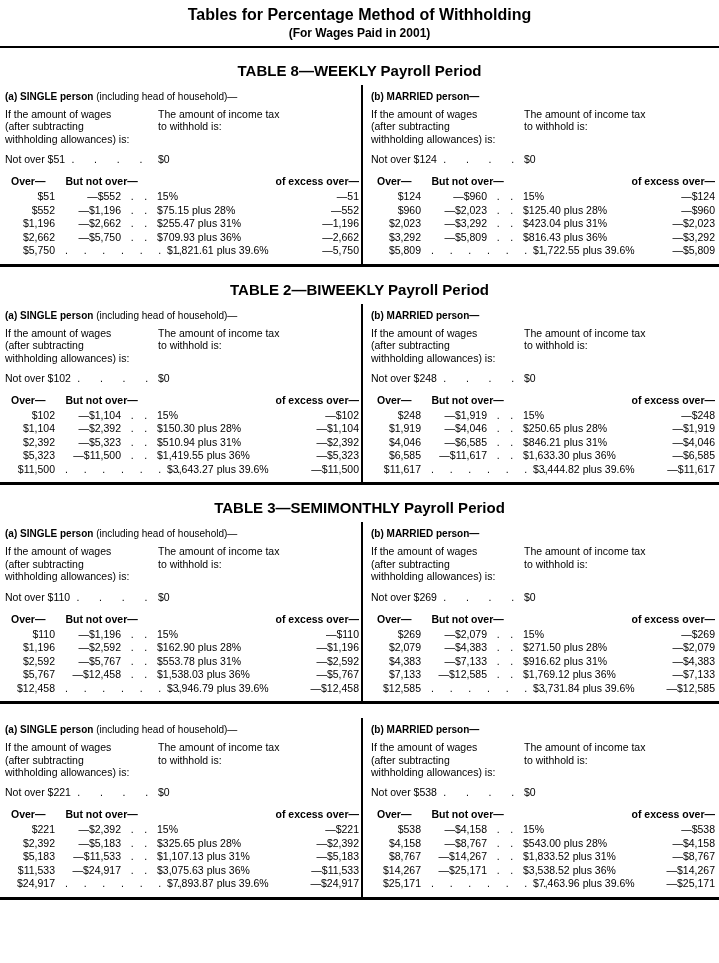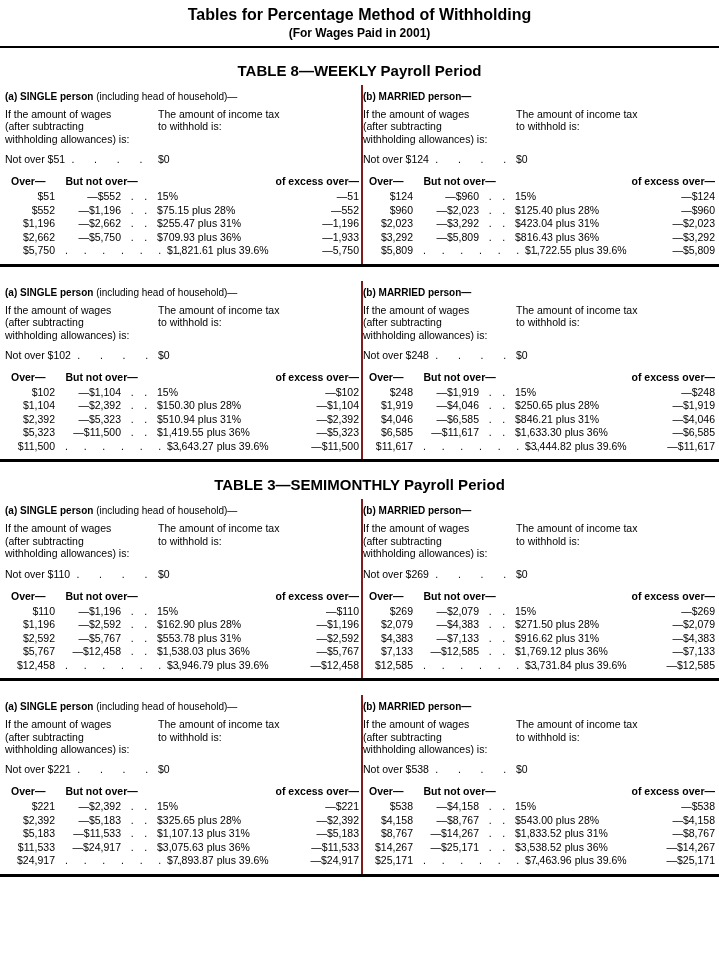--- a/index.html
+++ b/index.html
@@ -4,21 +4,21 @@
 <style>
   html,body{margin:0;padding:0;background:#fff;}
   body{width:719px;height:963px;color:#000;font-family:"Liberation Sans",sans-serif;overflow:hidden;}
   .page-title{font-size:16px;font-weight:bold;text-align:center;margin:6px 0 2px;}
   .page-subtitle{font-size:12px;font-weight:bold;text-align:center;margin:0 0 6px;}
   .top-rule{height:2px;background:#000;width:719px;}
   .tsec{margin-top:14px;}
   .ttitle{font-size:15px;font-weight:bold;text-align:center;margin:0 0 6px;}
   .panels{display:flex;border-bottom:3px solid #000;align-items:stretch;}
   .panel{box-sizing:border-box;padding:4px 0 6px 5px;width:361px;overflow:hidden;}
-  .panel.right{border-left:2px solid #7f1d1d;width:356px;padding-left:0;}
+  .panel.right{border-left:2px solid #000000;width:356px;padding-left:8px;}
   .phead{font-size:10px;margin-top:2px;}
   .phead b{font-weight:bold;}
   .subhdr{display:flex;font-size:10.5px;line-height:12.4px;margin-top:6px;}
   .sub-left{width:153px;flex:none;}
   .sub-right{flex:1;}
   .notover{display:flex;font-size:10.5px;margin-top:8px;}
   .no-left{width:153px;flex:none;white-space:nowrap;overflow:hidden;}
   .no-dots{letter-spacing:1px;}
   .colhdr{display:flex;font-size:10.5px;font-weight:bold;margin-top:10px;}
   .h-over{margin-left:6px;}
@@ -86,21 +86,21 @@
               <span class="c-but">—$2,662</span>
               <span class="c-ldr">.  .</span>
               <span class="c-tax">$255.47 plus 31%</span>
               <span class="c-exc">—1,196</span>
             </div>
             <div class="row">
               <span class="c-over">$2,662</span>
               <span class="c-but">—$5,750</span>
               <span class="c-ldr">.  .</span>
               <span class="c-tax">$709.93 plus 36%</span>
-              <span class="c-exc">—1,933</span>
+              <span class="c-exc">—2,662</span>
             </div>
             <div class="row">
               <span class="c-over">$5,750</span>
               <span class="c-but dots">.   .   .   .   .   .   .</span>
               <span class="c-ldr"></span>
               <span class="c-tax">$1,821.61 plus 39.6%</span>
               <span class="c-exc">—5,750</span>
             </div>
           </div>
       </div>
@@ -161,20 +161,21 @@
               <span class="c-ldr"></span>
               <span class="c-tax">$1,722.55 plus 39.6%</span>
               <span class="c-exc">—$5,809</span>
             </div>
           </div>
       </div>
     </div>
   </section>
 
   <section class="tsec">
+    <h2 class="ttitle">TABLE 2—BIWEEKLY Payroll Period</h2>
     <div class="panels">
       <div class="panel left">
         <div class="phead"><b class="h-bold">(a) SINGLE person</b><span class="h-rest"> (including head of household)—</span></div>
         <div class="subhdr">
           <div class="sub-left">
             <div class="w1">If the amount of wages</div>
             <div class="w2">(after subtracting</div>
             <div class="w3">withholding allowances) is:</div>
           </div>
           <div class="sub-right">

